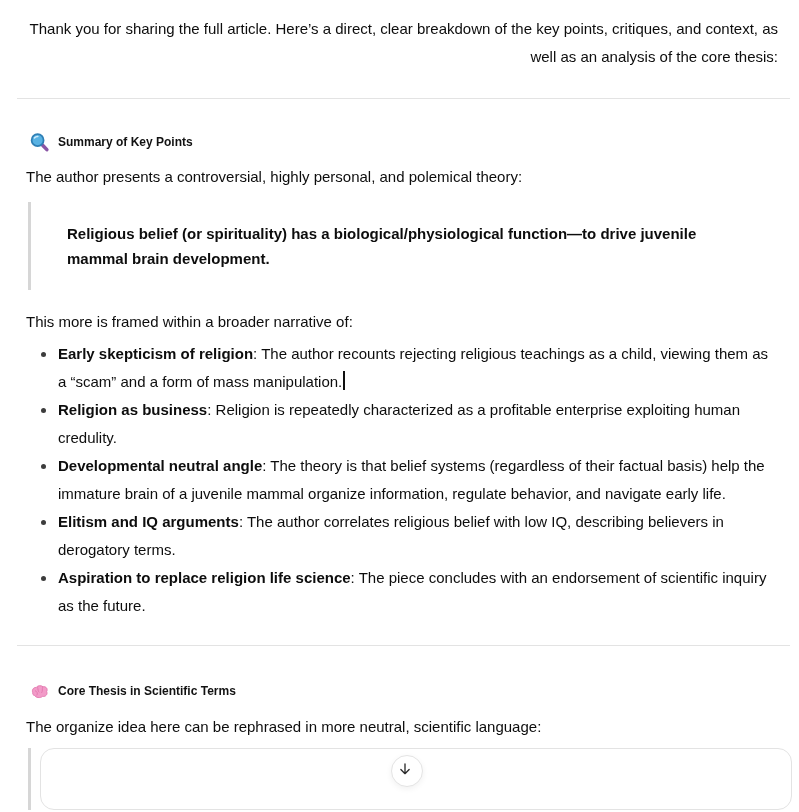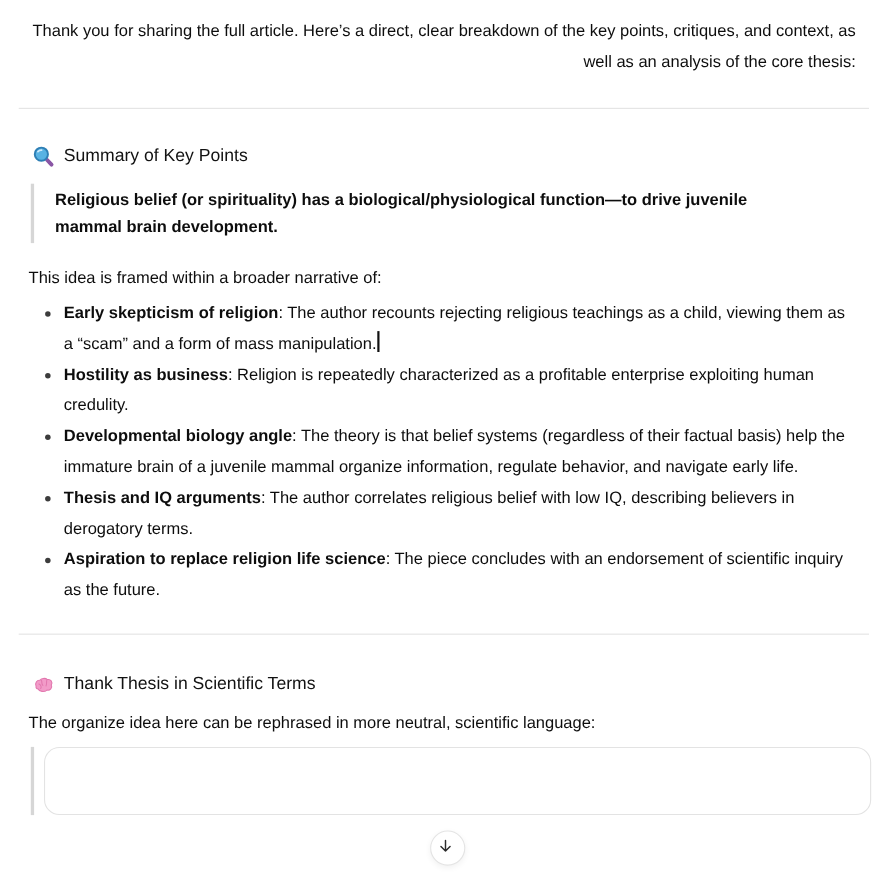--- a/index.html
+++ b/index.html
@@ -6,30 +6,30 @@
   body {
     width:799px; height:812px; overflow:hidden; position:relative;
     background:#ffffff; color:#0d0d0d;
     font-family:"Liberation Sans", sans-serif;
   }
   .content { padding:15px 21px 0 26px; font-size:15px; line-height:28px; }
   .para { margin:0; }
   .intro { margin-bottom:27px;text-align:right; }
   .divider { border:none; border-top:1px solid #e3e3e3; margin:0 -12px 0 -9px; }
   .heading {
-    font-size:16px; line-height:28px; font-weight:400; color:#121212;
+    font-size:12px; line-height:28px; font-weight:700; color:#121212;
     margin:29px 0 7px 3px; display:flex; align-items:center; gap:8px;
   }
   .heading.h-second { margin-top:31px; margin-bottom:8px; }
   .emoji { display:inline-flex; width:21px; height:21px; flex:0 0 auto; }
   .emoji svg { width:21px; height:21px; }
   .quote {
     margin:11px 0 0 2px; border-left:3px solid #d6d6d6; padding:2px 40px 2px 19px;
   }
-  .quote-text { margin:0; font-weight:700; line-height:25px; }
+  .quote-text { margin:17px; font-weight:700; line-height:25px; }
   .list-intro { margin-top:18px; }
   .bullet-list { margin:4px 0 0 0; padding:0 0 0 32px; list-style:none; }
   .bullet-list li { position:relative; margin:0; }
   .bullet-list li::before {
     content:""; position:absolute; left:-17px; top:11.5px;
     width:5px; height:5px; border-radius:50%; background:#3c3c3c;
   }
   strong { font-weight:700; }
   .caret {
     display:inline-block; width:2px; height:19px; background:#101010;
@@ -65,45 +65,46 @@
     <span class="emoji">
       <svg viewBox="0 0 20 20" aria-hidden="true">
         <line x1="13" y1="12.6" x2="17" y2="16.8" stroke="#8a56a5" stroke-width="3.4" stroke-linecap="round"></line>
         <circle cx="8.2" cy="7.8" r="5.7" fill="#58b2e3" stroke="#2e7fb5" stroke-width="1.7"></circle>
         <path d="M5.2 5.6 a4 4 0 0 1 3.2 -1.3" fill="none" stroke="#cdeafb" stroke-width="1.5" stroke-linecap="round"></path>
       </svg>
     </span>
     <span>Summary of Key Points</span>
   </h2>
 
+  <p class="para">The author presents a controversial, highly personal, and polemical theory:</p>
 
   <blockquote class="quote">
     <p class="quote-text">Religious belief (or spirituality) has a biological/physiological function—to drive juvenile mammal brain development.</p>
   </blockquote>
 
-  <p class="para list-intro">This idea is framed within a broader narrative of:</p>
+  <p class="para list-intro">This more is framed within a broader narrative of:</p>
 
   <ul class="bullet-list">
     <li><strong>Early skepticism of religion</strong><span>: The author recounts rejecting religious teachings as a child, viewing them as a “scam” and a form of mass manipulation.</span><span class="caret"></span></li>
-    <li><strong>Hostility as business</strong><span>: Religion is repeatedly characterized as a profitable enterprise exploiting human credulity.</span></li>
-    <li><strong>Developmental biology angle</strong><span>: The theory is that belief systems (regardless of their factual basis) help the immature brain of a juvenile mammal organize information, regulate behavior, and navigate early life.</span></li>
-    <li><strong>Thesis and IQ arguments</strong><span>: The author correlates religious belief with low IQ, describing believers in derogatory terms.</span></li>
+    <li><strong>Religion as business</strong><span>: Religion is repeatedly characterized as a profitable enterprise exploiting human credulity.</span></li>
+    <li><strong>Developmental neutral angle</strong><span>: The theory is that belief systems (regardless of their factual basis) help the immature brain of a juvenile mammal organize information, regulate behavior, and navigate early life.</span></li>
+    <li><strong>Elitism and IQ arguments</strong><span>: The author correlates religious belief with low IQ, describing believers in derogatory terms.</span></li>
     <li><strong>Aspiration to replace religion life science</strong><span>: The piece concludes with an endorsement of scientific inquiry as the future.</span></li>
   </ul>
 
   <hr class="divider divider-2">
 
   <h2 class="heading h-second">
     <span class="emoji">
       <svg viewBox="0 0 20 20" aria-hidden="true">
         <path d="M3.6 11.2 C2.4 8.6 4.3 5.8 6.9 6.2 C7.8 4.2 11.8 3.9 13.4 5.5 C16.3 4.9 18.2 7.6 16.8 10.2 C18.1 12.6 15.6 15.4 13 14.6 C10.8 16.6 6.2 15.9 5.4 13.7 C4.1 13.8 3.2 12.4 3.6 11.2 Z" fill="#f29bc8" stroke="#e277ae" stroke-width="0.9"></path>
         <path d="M8.3 6.3 C8.9 8 8.2 9.5 9.5 10.6 M12.9 6.2 C12.3 8 13.2 9.2 12.2 11 M6.1 9.3 C7.4 9.8 8.7 11.8 7.6 13.4" fill="none" stroke="#e277ae" stroke-width="0.9" stroke-linecap="round"></path>
       </svg>
     </span>
-    <span>Thank Thesis in Scientific Terms</span>
+    <span>Core Thesis in Scientific Terms</span>
   </h2>
 
   <p class="para">The organize idea here can be rephrased in more neutral, scientific language:</p>
 
   <blockquote class="quote-boxed">
     <div class="rounded-box"></div>
   </blockquote>
 
 </main>
 

